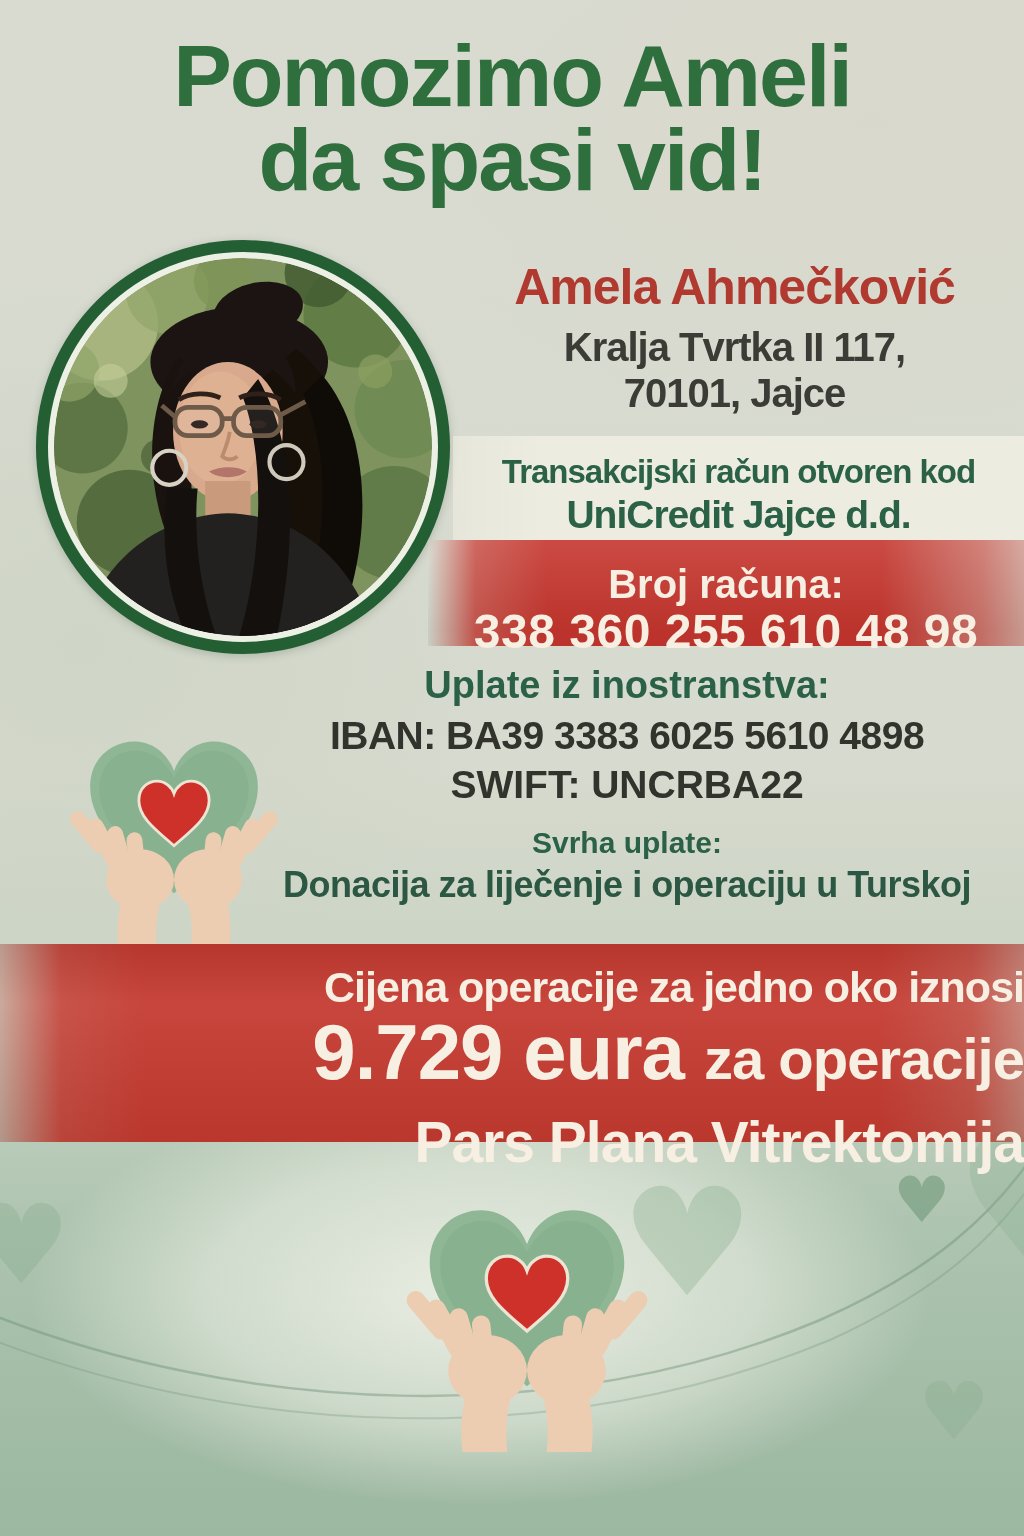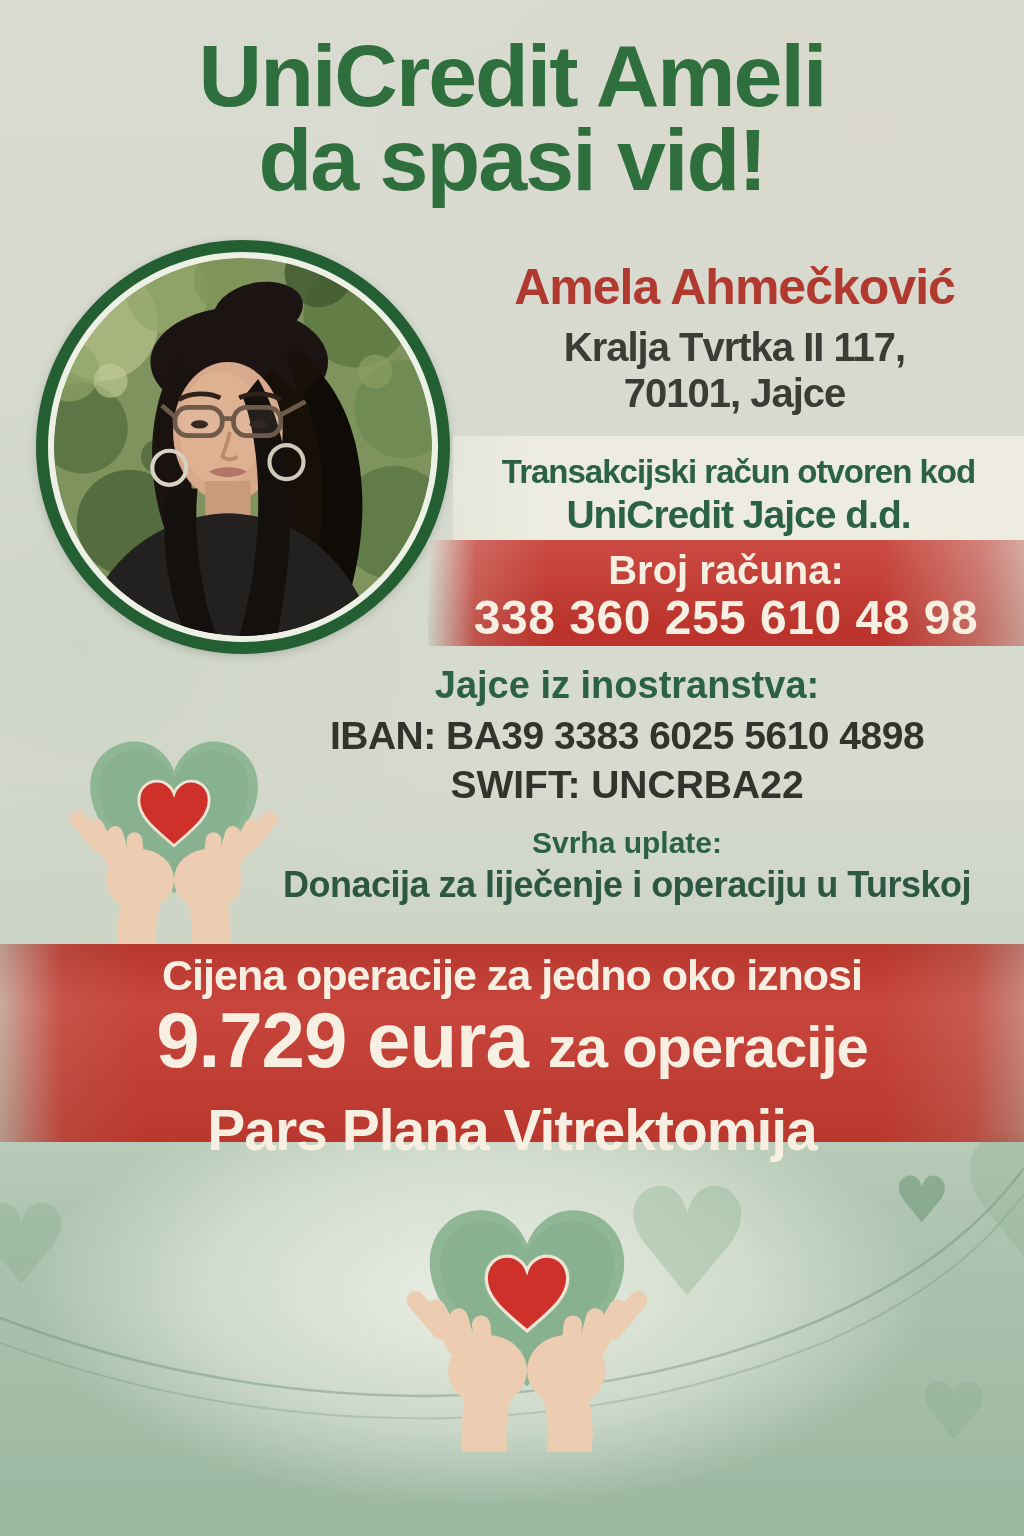--- a/index.html
+++ b/index.html
@@ -59,21 +59,21 @@
   .bank-line1, .bank-line2 { color: #2a6147; font-weight: 700; letter-spacing: -1px; }
   .bank-line1 { font-size: 33px; line-height: 40px; }
   .bank-line2 { font-size: 39px; line-height: 46px; }
 
   
   .account-banner {
     position: absolute; left: 428px; top: 540px; width: 596px; height: 106px;
     background:
       linear-gradient(180deg, rgba(255,255,255,.10), rgba(0,0,0,.05) 85%),
       linear-gradient(90deg, rgba(198,54,46,0) 0%, rgba(198,54,46,.8) 8%, #c5362e 20%, #c5362e 76%, rgba(198,54,46,.62) 93%, rgba(198,54,46,.35) 100%);
-    text-align: center; color: #f6efe2; padding-top: 8px; z-index: 2;
+    text-align: center; color: #f6efe2; padding-top: 22px; z-index: 2;
   }
   .account-label { font-weight: 700; font-size: 40px; line-height: 44px; }
   .account-number { font-weight: 700; font-size: 48px; line-height: 52px; letter-spacing: 0.5px; }
 
   
   .mid-block {
     position: absolute; left: 230px; top: 664px; width: 794px;
     text-align: center; z-index: 2;
   }
   .uplate-heading { color: #2a6147; font-weight: 700; font-size: 38px; line-height: 42px; }
@@ -86,21 +86,21 @@
   .hearts-small { position: absolute; left: 48px; top: 712px; width: 252px; height: 238px; z-index: 3; }
   .hearts-large { position: absolute; left: 322px; top: 1176px; width: 410px; height: 276px; z-index: 3; }
   .hearts-small svg, .hearts-large svg { width: 100%; height: 100%; display: block; }
 
   
   .price-banner {
     position: absolute; left: 0; top: 944px; width: 1024px; height: 198px;
     background:
       linear-gradient(180deg, rgba(0,0,0,.07), rgba(255,255,255,.06) 30%, rgba(0,0,0,.05) 100%),
       linear-gradient(90deg, rgba(196,58,48,.30) 0%, rgba(196,58,48,.9) 6%, #c43a30 14%, #c43a30 86%, rgba(196,58,48,.85) 95%, rgba(196,58,48,.55) 100%);
-    text-align: center; color: #f6efe2; padding-top: 8px; z-index: 4;
+    text-align: right; color: #f6efe2; padding-top: 20px; z-index: 4;
   }
   .pb-line1 { font-weight: 700; font-size: 43px; line-height: 46px; letter-spacing: -1px; }
   .pb-line2 { line-height: 80px; margin-top: 2px; }
   .pb-amount { font-weight: 700; font-size: 78px; letter-spacing: -1px; }
   .pb-amount-suffix { font-weight: 700; font-size: 58px; margin-left: 20px; letter-spacing: -1px; }
   .pb-line3 { font-weight: 700; font-size: 57px; line-height: 56px; letter-spacing: -1px; }
 
   
   .glow-ellipse {
     position: absolute; left: 30px; top: 1085px; width: 900px; height: 420px;
@@ -114,21 +114,21 @@
   .dh3 { left: 952px; top: 1108px; font-size: 200px; color: rgba(130,170,138,.26); }
   .dh4 { left: -28px; top: 1190px; font-size: 110px; color: rgba(120,160,128,.25); }
   .dh5 { left: 918px; top: 1372px; font-size: 80px;  color: rgba(115,155,124,.18); }
 </style>
 </head>
 <body>
 
 <div class="poster">
 
   <div class="title-block">
-    <div class="title-line">UniCredit Ameli</div>
+    <div class="title-line">Pomozimo Ameli</div>
     <div class="title-line">da spasi vid!</div>
   </div>
 
   <div class="portrait-ring">
     <div class="portrait-inner">
       <svg class="portrait-photo" viewBox="0 0 200 200">
         <defs>
             <clipPath id="pc">
               <circle cx="100" cy="100" r="100"></circle>
             </clipPath>
@@ -204,21 +204,21 @@
     <div class="bank-line1">Transakcijski račun otvoren kod</div>
     <div class="bank-line2">UniCredit Jajce d.d.</div>
   </div>
 
   <div class="account-banner">
     <div class="account-label">Broj računa:</div>
     <div class="account-number">338 360 255 610 48 98</div>
   </div>
 
   <div class="mid-block">
-    <div class="uplate-heading">Jajce iz inostranstva:</div>
+    <div class="uplate-heading">Uplate iz inostranstva:</div>
     <div class="iban-line">IBAN: BA39 3383 6025 5610 4898</div>
     <div class="swift-line">SWIFT: UNCRBA22</div>
     <div class="svrha-heading">Svrha uplate:</div>
     <div class="donacija-text">Donacija za liječenje i operaciju u Turskoj</div>
   </div>
 
   <div class="hearts-small">
     <svg viewBox="0 0 220 210">
       <defs>
         <g id="hand">

